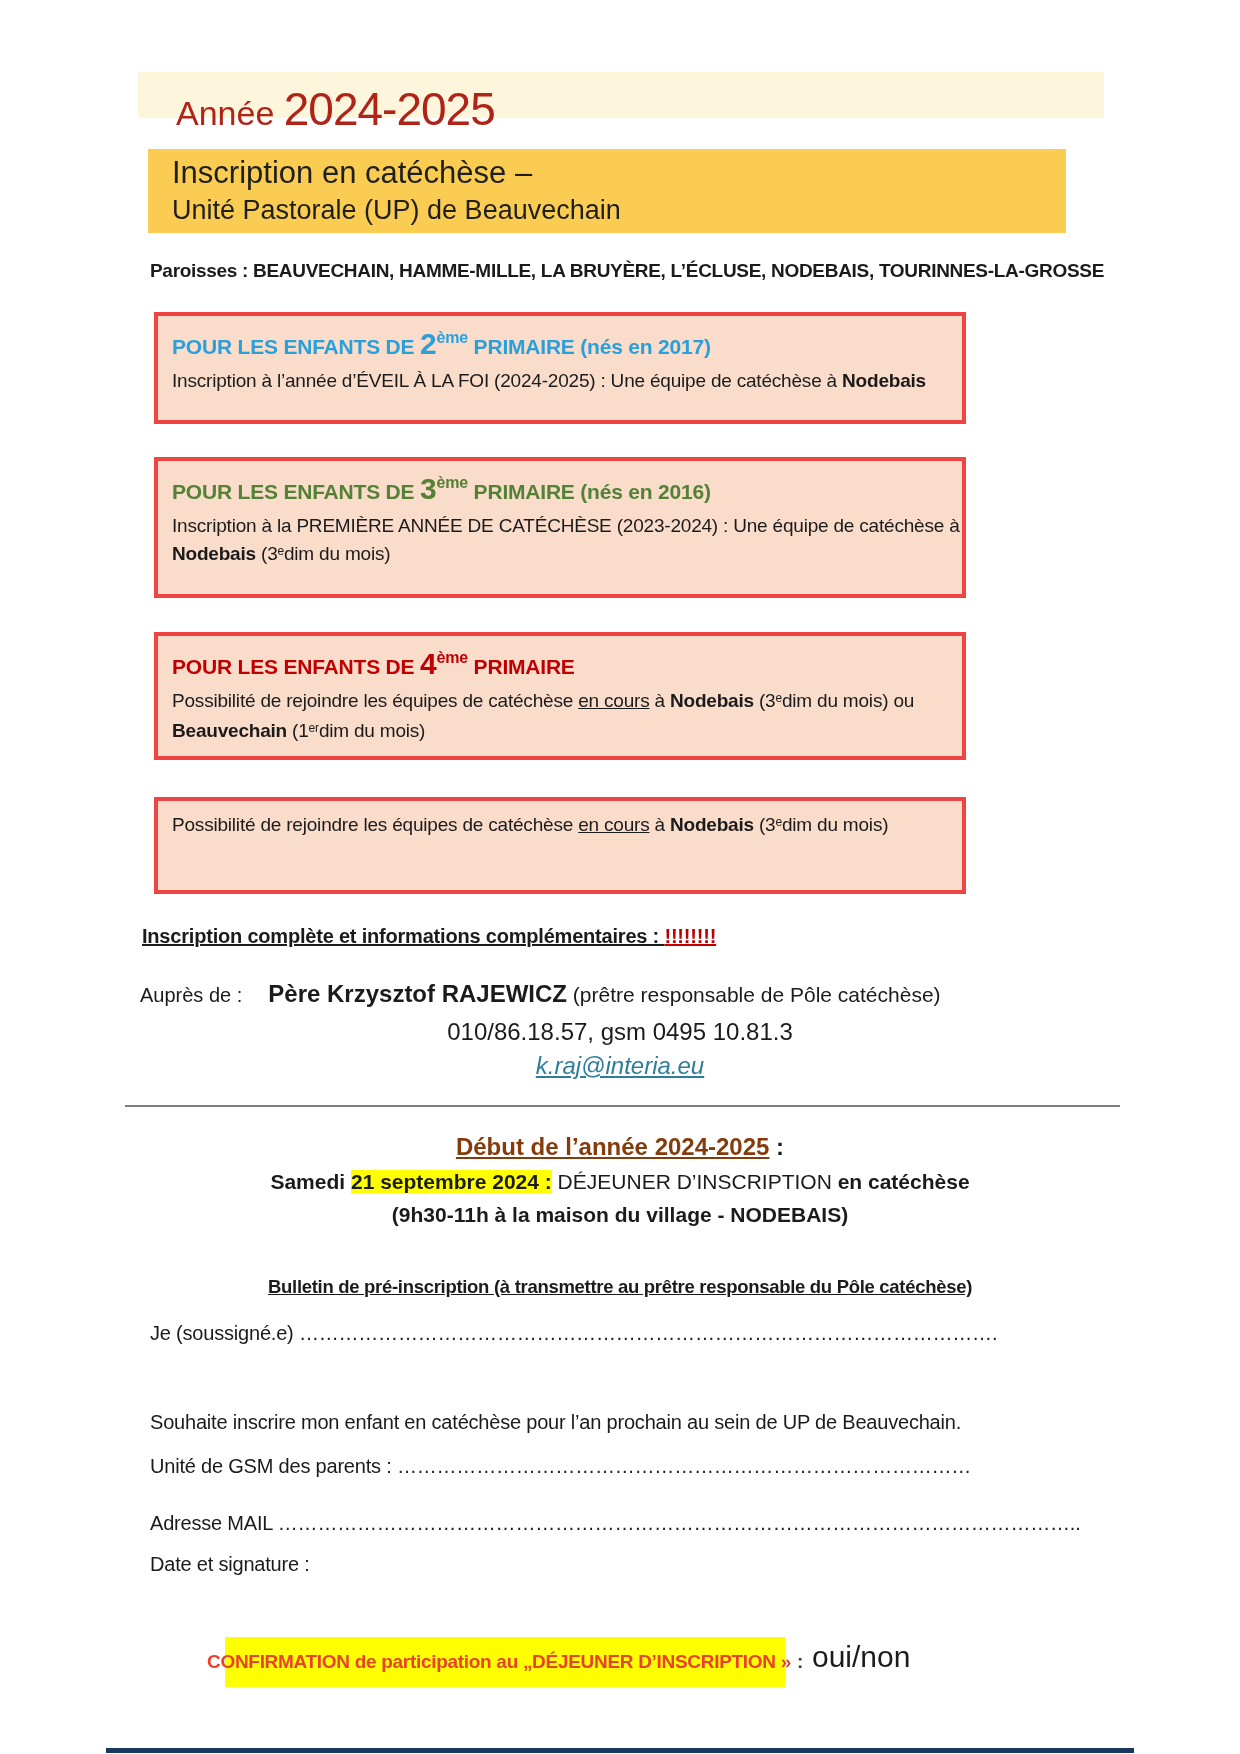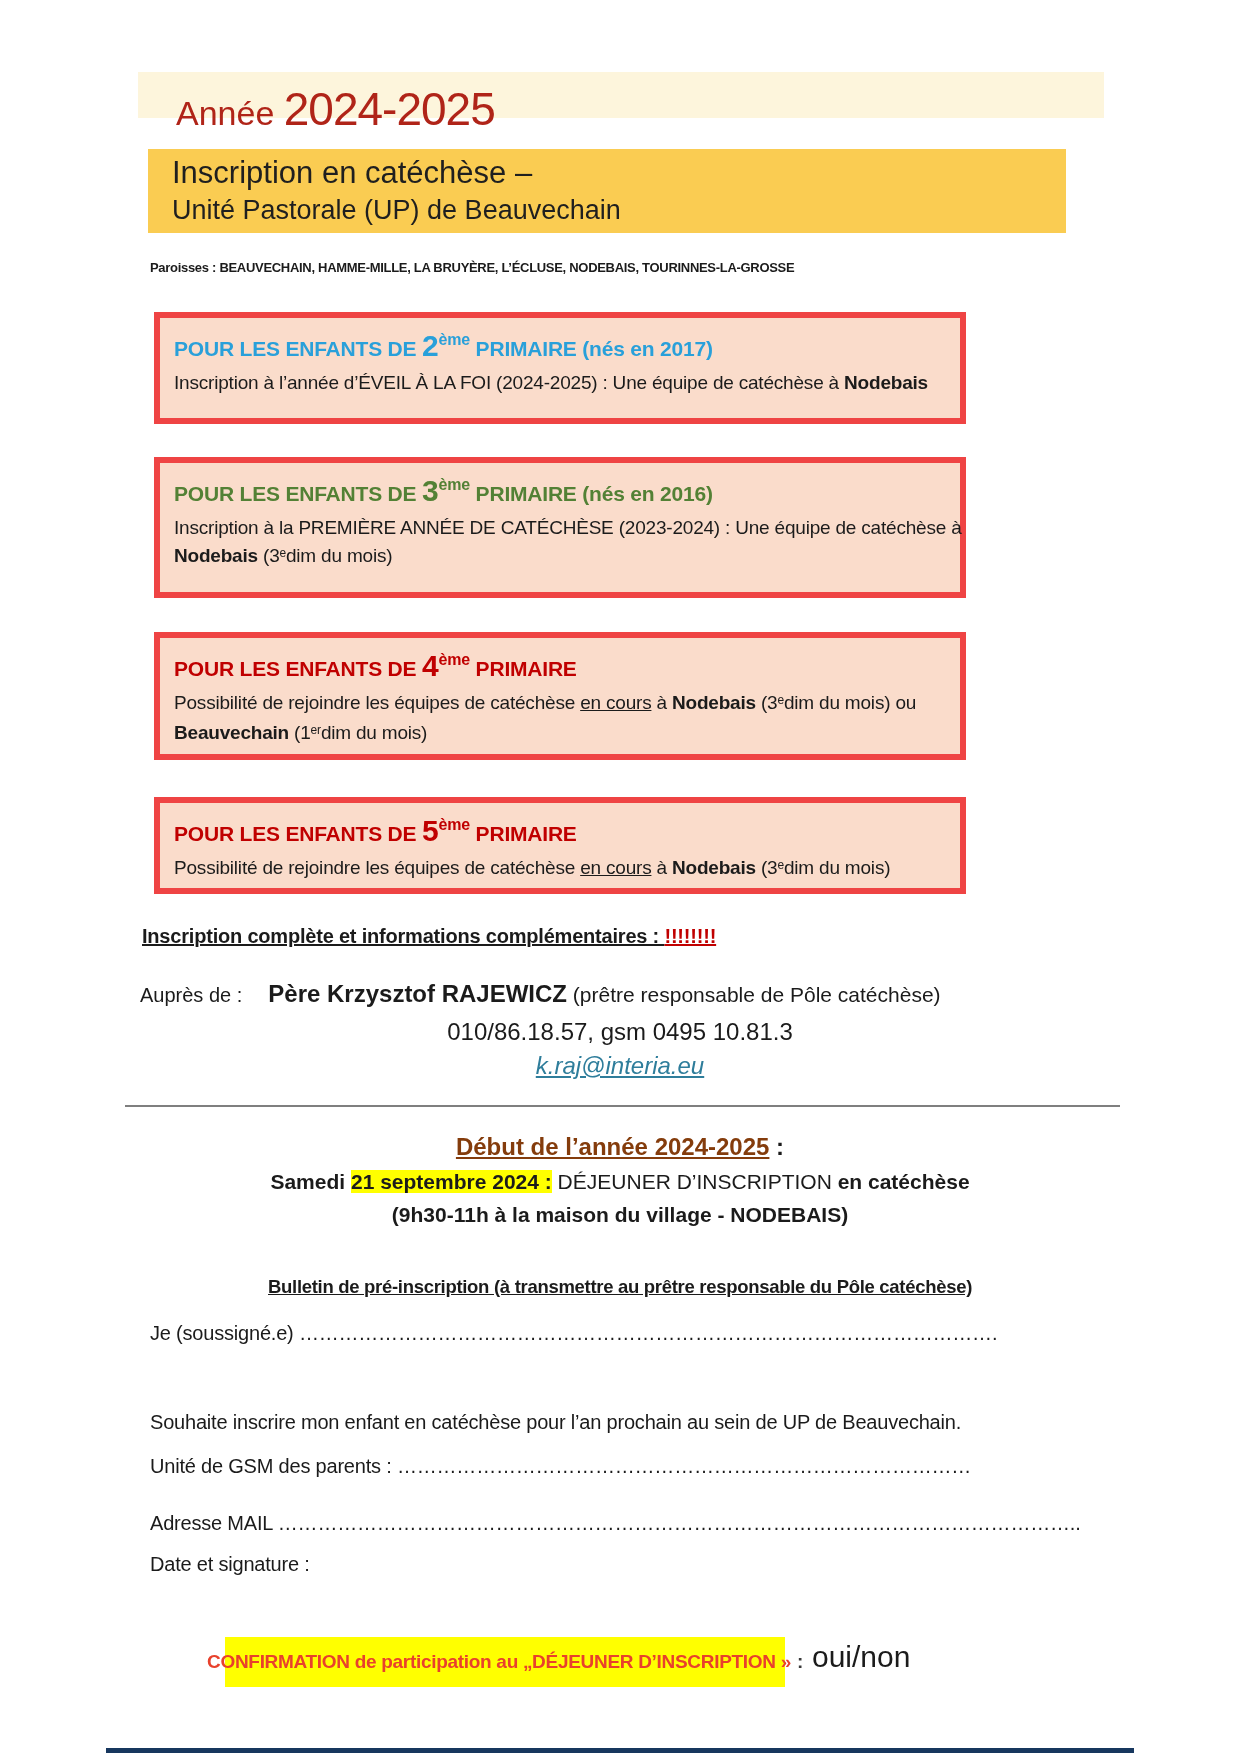--- a/index.html
+++ b/index.html
@@ -9,23 +9,23 @@
   }
   .abs{position:absolute;}
   
   .cream-band{left:138px;top:72px;width:966px;height:46px;background:#FDF5DC;padding:0;}
   .cream-inner{position:absolute;left:38px;top:10px;white-space:nowrap;}
   .annee-label{font-size:34px;color:#B02418;}
   .annee-value{font-size:46px;color:#B02418;letter-spacing:-1px;}
   .gold-band{left:148px;top:149px;width:918px;height:84px;background:#FACC52;}
   .gold-l1{position:absolute;left:24px;top:6px;font-size:31px;color:#1f1f1f;white-space:nowrap;}
   .gold-l2{position:absolute;left:24px;top:46px;font-size:27px;color:#1f1f1f;white-space:nowrap;}
-  .paroisses{left:150px;top:260px;width:960px;font-size:13px;font-weight:bold;letter-spacing:-0.3px;white-space:nowrap;}
+  .paroisses{left:150px;top:260px;width:960px;font-size:19px;font-weight:bold;letter-spacing:-0.3px;white-space:nowrap;}
   
-  .gbox{left:154px;width:812px;background:#FADCCB;border:6px solid #ef4444;box-sizing:border-box;padding:10px 14px 0 14px;}
+  .gbox{left:154px;width:812px;background:#FADCCB;border:4px solid #ef4444;box-sizing:border-box;padding:10px 14px 0 14px;}
   .gbox-h{font-weight:bold;font-size:21px;line-height:36px;white-space:nowrap;letter-spacing:-0.2px;}
   .gbox-body{font-size:19px;line-height:28px;white-space:nowrap;letter-spacing:-0.2px;color:#1b1b1b;}
   #box-1{top:312px;height:112px;}
   #box-2{top:457px;height:141px;}
   #box-3{top:632px;height:128px;}
   #box-4{top:797px;height:97px;}
   
   .r-b{font-weight:bold;}
   .r-u{text-decoration:underline;}
   .r-red{color:#C00000;}
@@ -90,21 +90,20 @@
     <div class="gbox-body"><span class="r-b">Nodebais</span><span> (3</span><span class="r-sup">e</span><span>dim du mois)</span></div>
   </div>
 
   <div id="box-3" class="abs gbox">
     <div class="gbox-h" style="color: rgb(192, 0, 0);"><span>POUR LES ENFANTS DE </span><span class="r-gd">4</span><span class="r-gsup">ème</span><span> PRIMAIRE</span></div>
     <div class="gbox-body"><span>Possibilité de rejoindre les équipes de catéchèse </span><span class="r-u">en cours</span><span> à </span><span class="r-b">Nodebais</span><span> (3</span><span class="r-sup">e</span><span>dim du mois) ou</span></div>
     <div class="gbox-body"><span class="r-b">Beauvechain</span><span> (1</span><span class="r-sup">er</span><span>dim du mois)</span></div>
   </div>
 
   <div id="box-4" class="abs gbox">
-    <div class="gbox-h" style="color: rgb(192, 0, 0);"><span>POUR LES ENFANTS DE </span><span class="r-gd">5</span><span class="r-gsup">ème</span><span> PRIMAIRE</span></div>
     <div class="gbox-body"><span>Possibilité de rejoindre les équipes de catéchèse </span><span class="r-u">en cours</span><span> à </span><span class="r-b">Nodebais</span><span> (3</span><span class="r-sup">e</span><span>dim du mois)</span></div>
   </div>
 
   <div class="abs info-line"><span class="r-b r-u">Inscription complète et informations complémentaires : </span><span class="r-b r-u r-red">!!!!!!!!</span></div>
 
   <div class="abs contact-1"><span class="r-lbl">Auprès de :</span><span class="r-name">Père Krzysztof RAJEWICZ</span><span class="r-par"> (prêtre responsable de Pôle catéchèse)</span></div>
   <div class="abs contact-center phone-line">010/86.18.57, gsm 0495 10.81.3</div>
   <div class="abs contact-center email-line">
     <span class="email-link">k.raj@interia.eu</span>
   </div>

